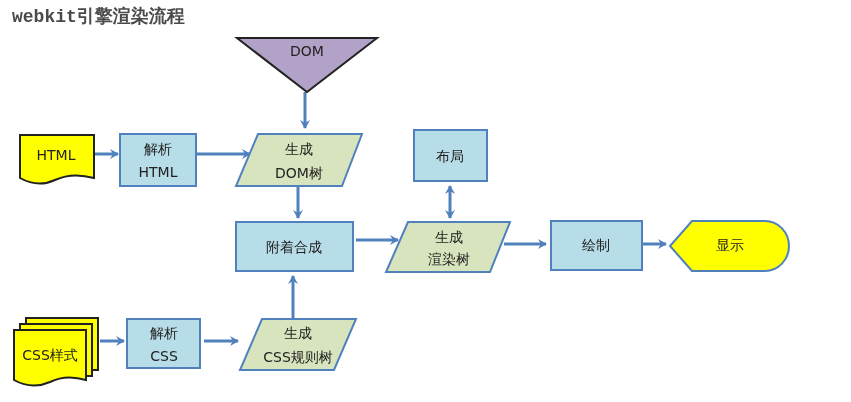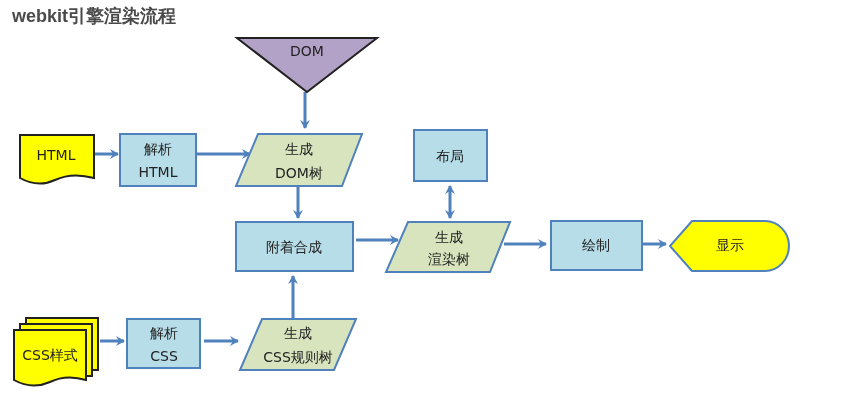--- a/index.html
+++ b/index.html
@@ -1,17 +1,17 @@
 <!DOCTYPE html>
 <html><head>
 <meta charset="utf-8">
 <style>
   html, body { margin:0; padding:0; background:#ffffff; }
   body { width:851px; height:402px; position:relative; overflow:hidden; font-family:"DejaVu Sans", sans-serif; }
-  .title { position:absolute; left:12px; top:4px; font-size:18px; font-weight:bold; color:#4a4a4a; font-family:Liberation Sans, sans-serif; }
+  .title { position:absolute; left:12px; top:4px; font-size:18px; font-weight:bold; color:#4a4a4a; font-family:Liberation Mono, monospace; }
   svg { position:absolute; left:0; top:0; }
   .lbl { font-family:"DejaVu Sans", sans-serif; font-size:14px; fill:#222; text-anchor:middle; }
 </style>
 </head>
 <body>
 
 <div class="title">webkit引擎渲染流程</div>
 
 <svg width="851" height="402" viewBox="0 0 851 402">
   <defs>

